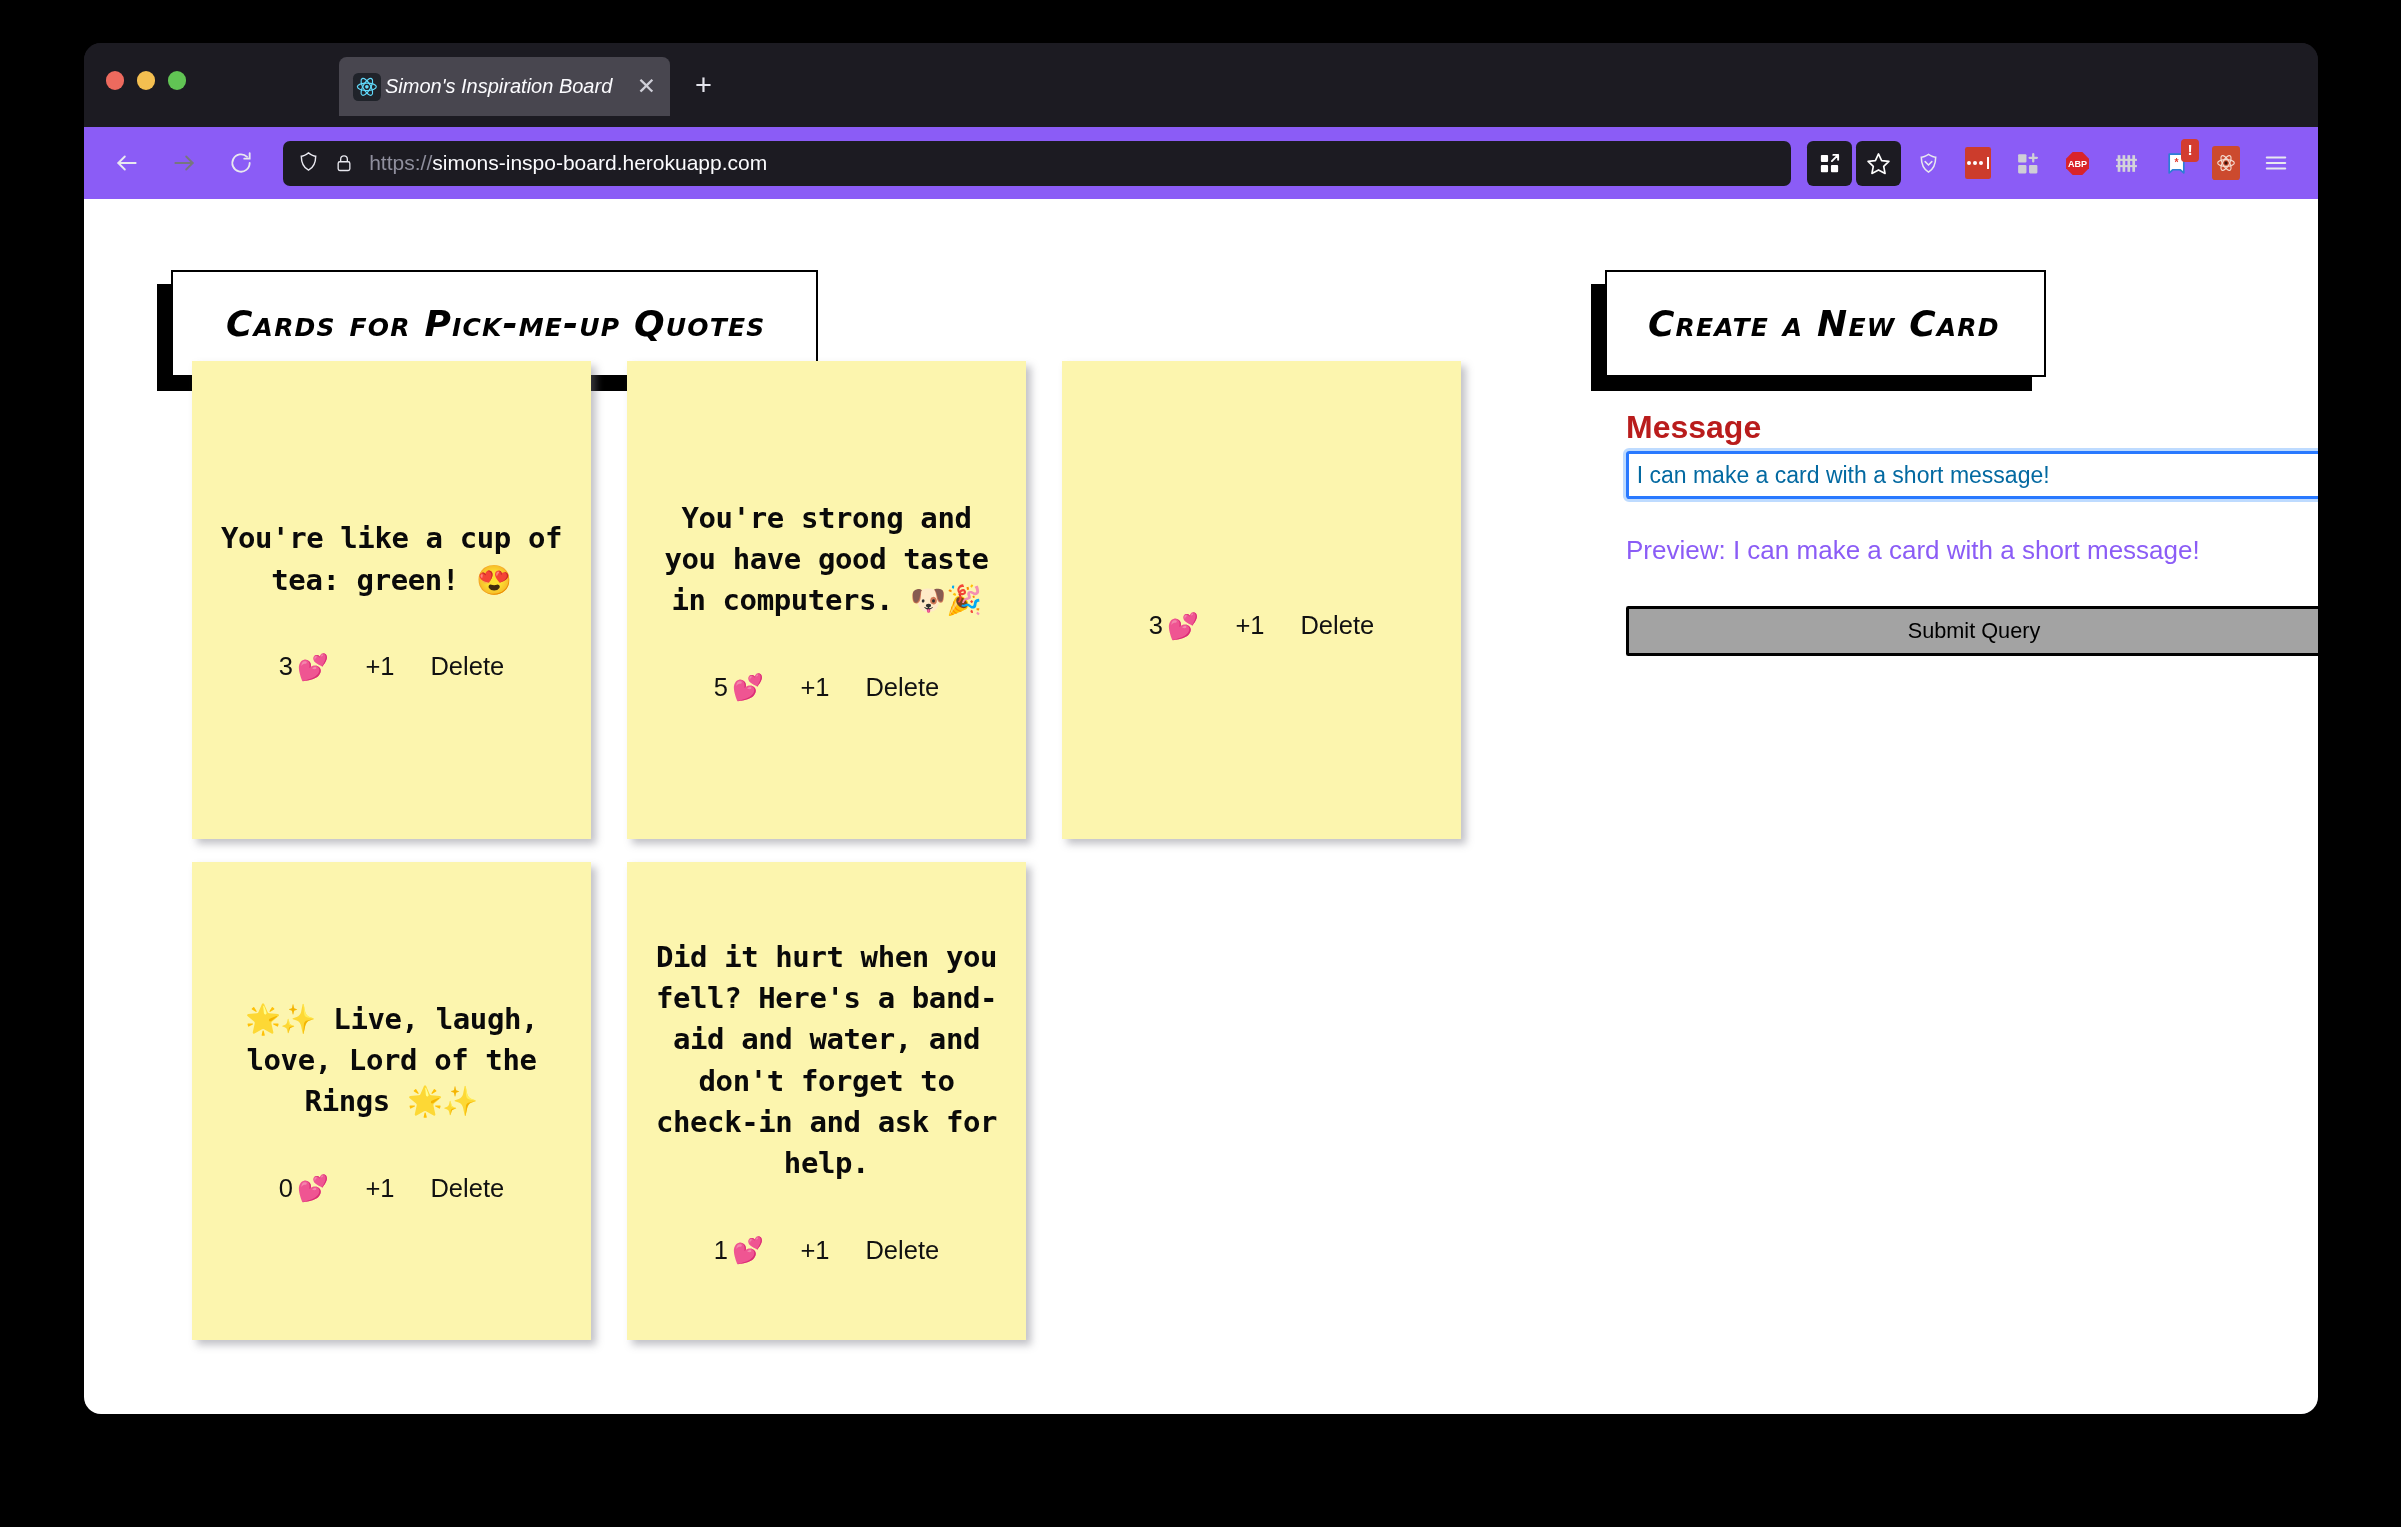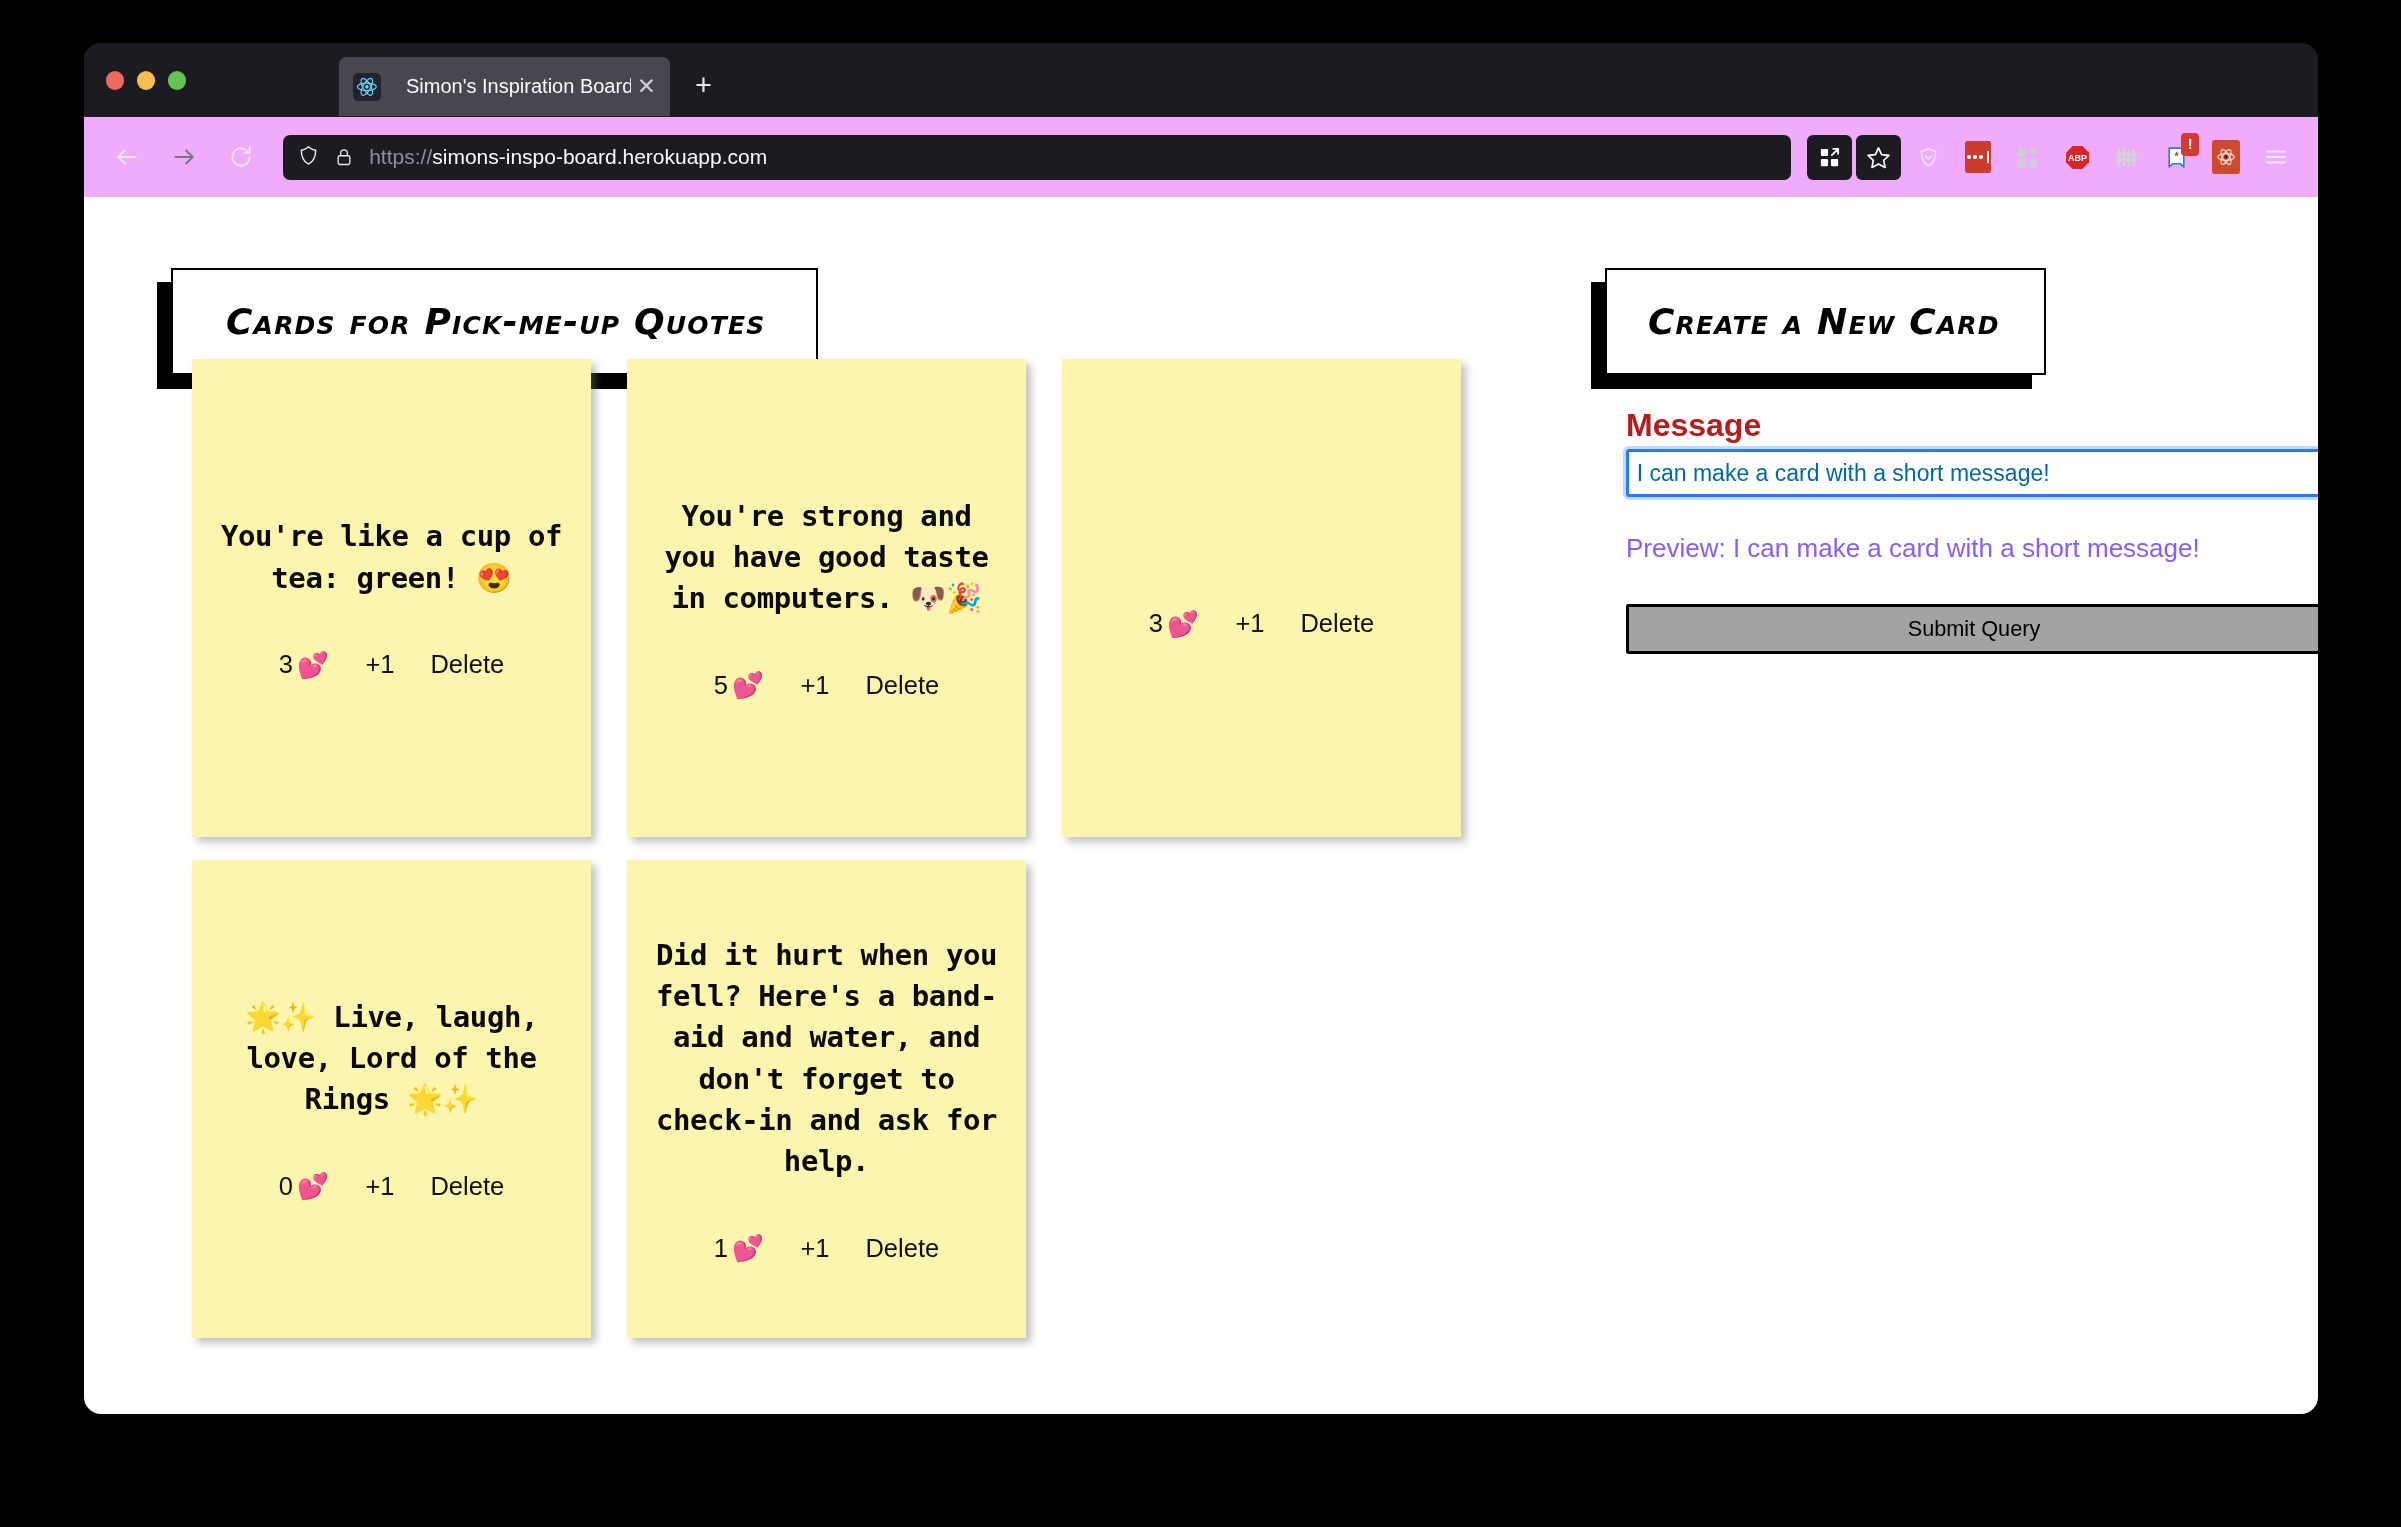--- a/index.html
+++ b/index.html
@@ -68,24 +68,25 @@
     border-radius: 5.4px;
     background: #20232a;
     display: flex;
     align-items: center;
     justify-content: center;
     flex: 0 0 auto;
   }
   .tab-title {
     color: #fbfbfe;
     font-size: 20px;
-    margin-left: 25px;
+    margin-left: 4px;
     white-space: nowrap;
     overflow: hidden;
     flex: 1 1 auto;
+    font-style: italic;
   }
   .tab-close {
     color: #cfcfd8;
     font-size: 23px;
     line-height: 1;
     flex: 0 0 auto;
     margin-left: 6.2px;
   }
   .new-tab {
     position: absolute;
@@ -93,24 +94,25 @@
     top: 28px;
     color: #e4e4ec;
     font-size: 29px;
     line-height: 1;
     font-weight: 300;
   }
 
   
   .nav-bar {
     position: relative;
-    height: 80px;
-    background: #f0abfc;
-    display: flex;
-    align-items: center;
+    height: 72px;
+    background: #8b5cf6;
+    display: flex;
+    align-items: center;
+    margin-top: 10px;
   }
   .nav-btn {
     width: 43px;
     height: 43px;
     margin-left: 14px;
     display: flex;
     align-items: center;
     justify-content: center;
     flex: 0 0 auto;
   }

